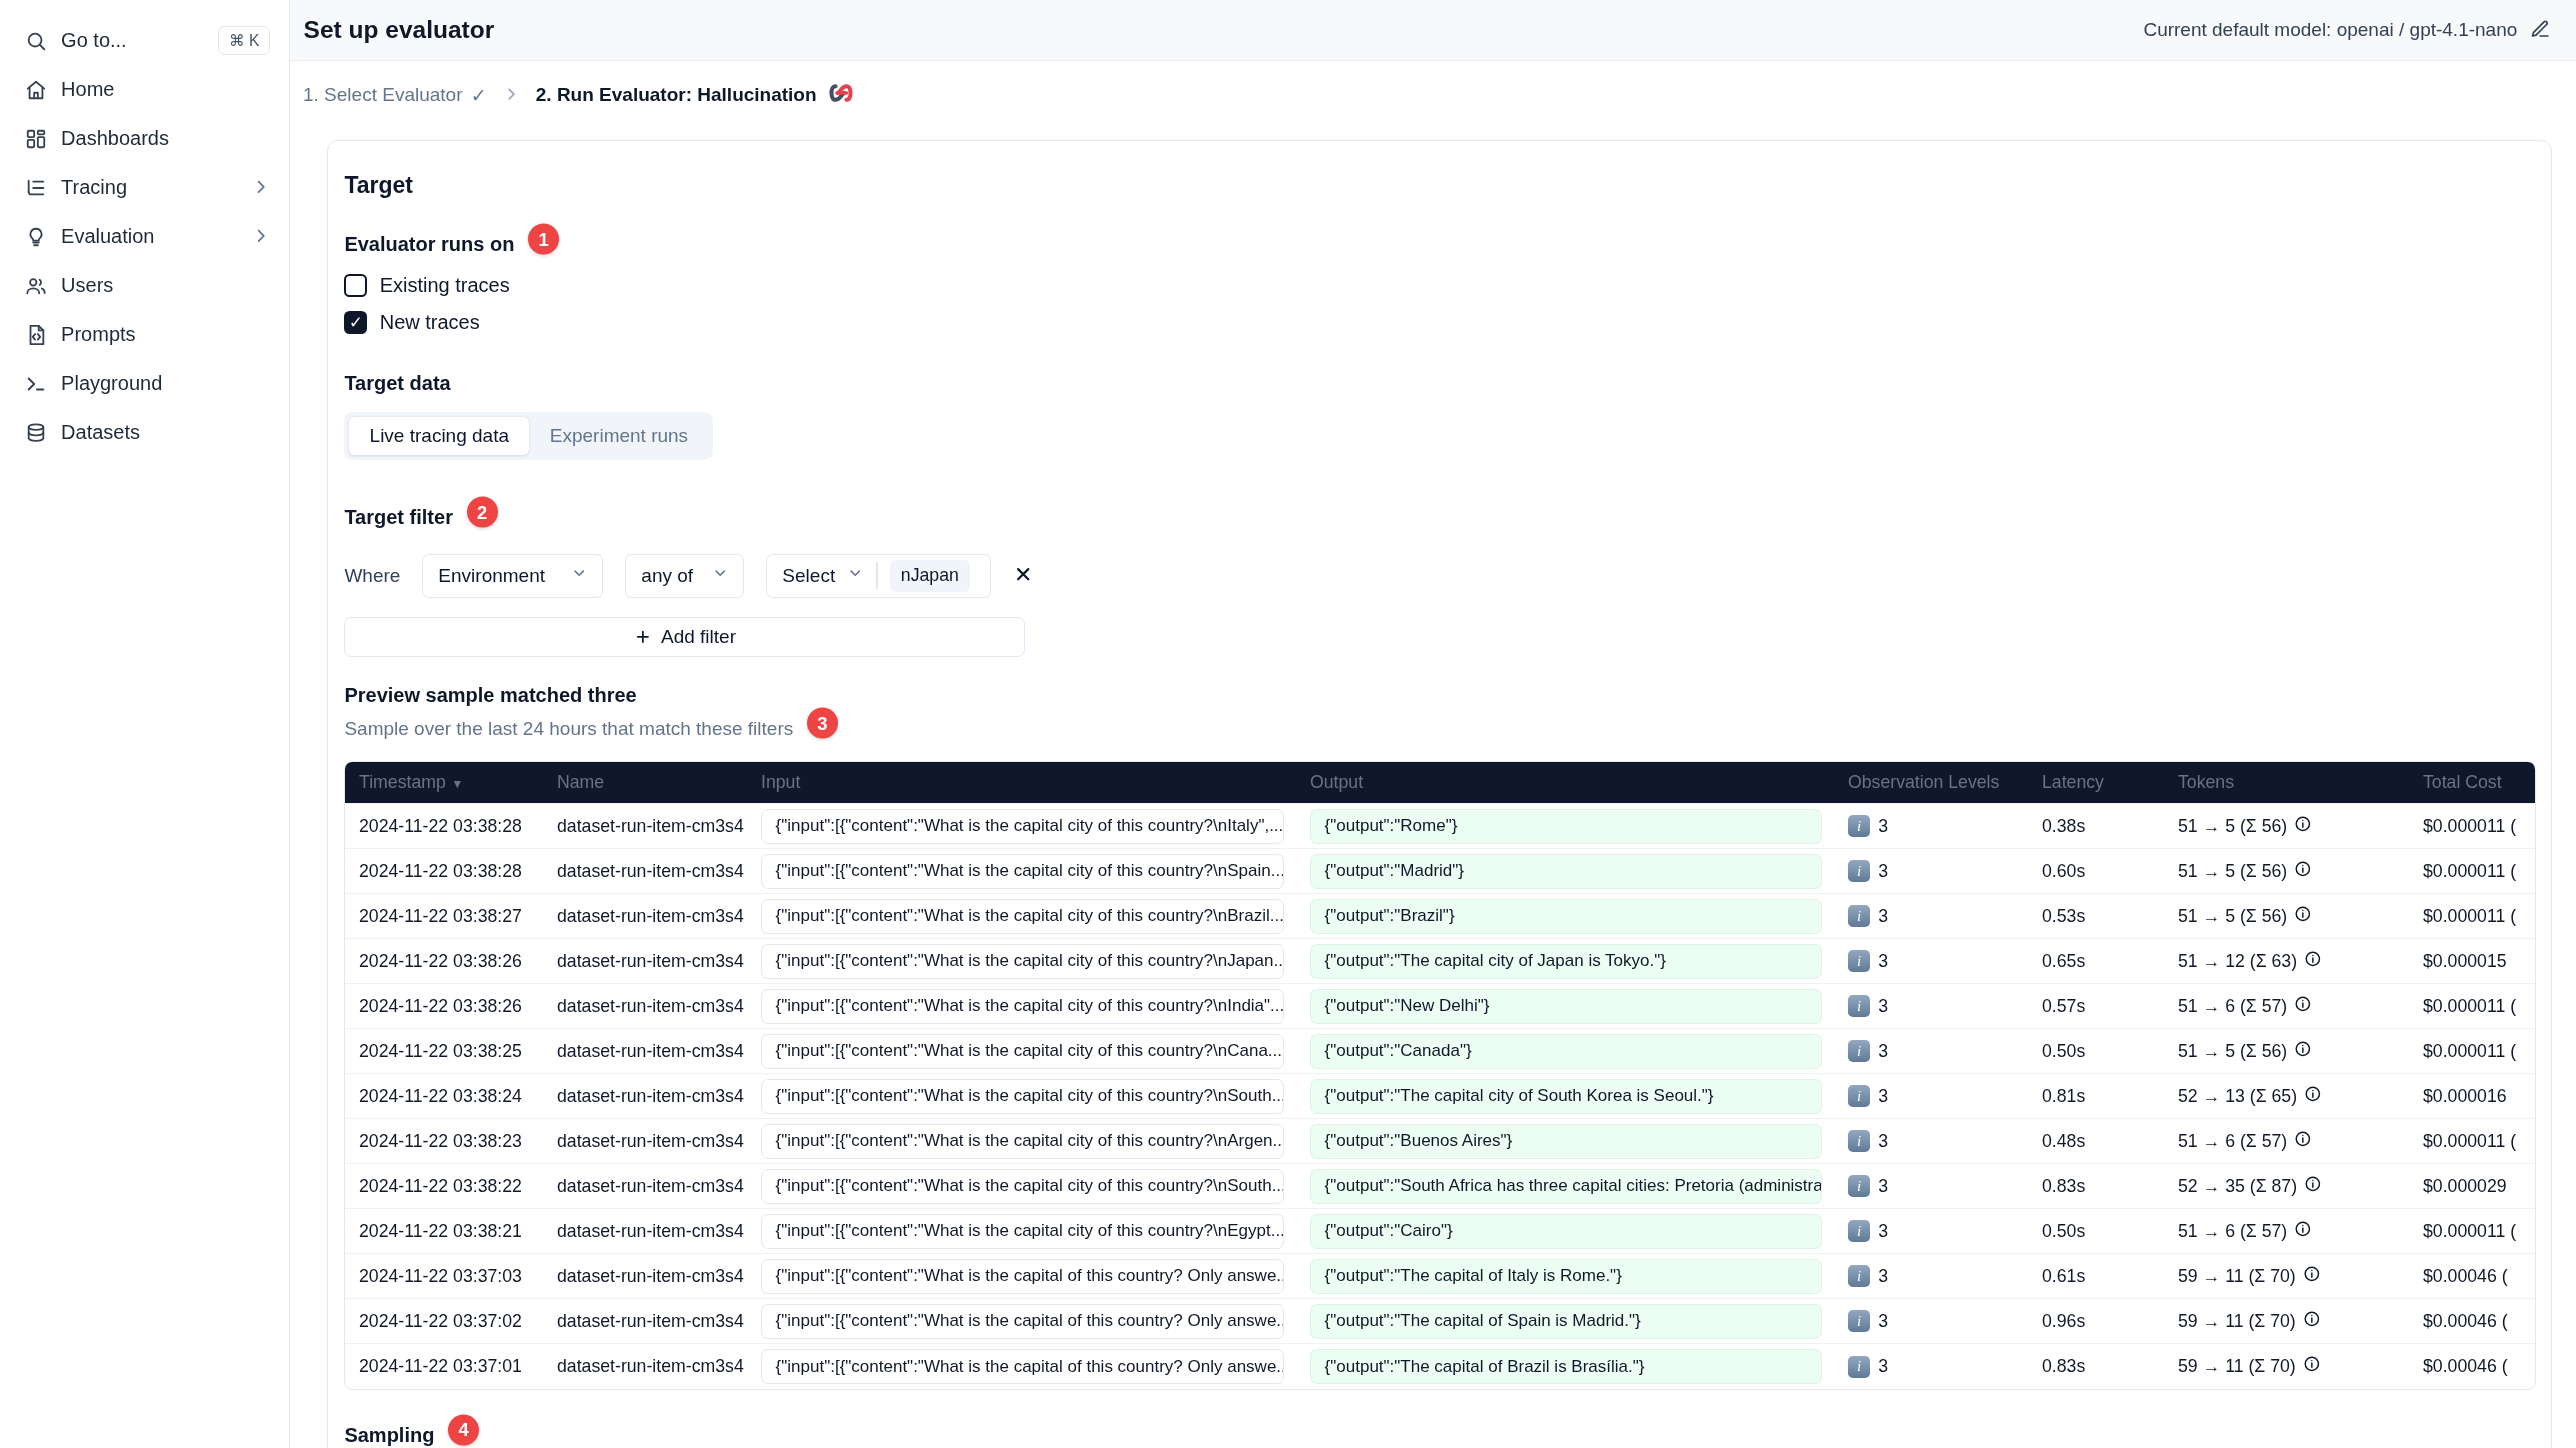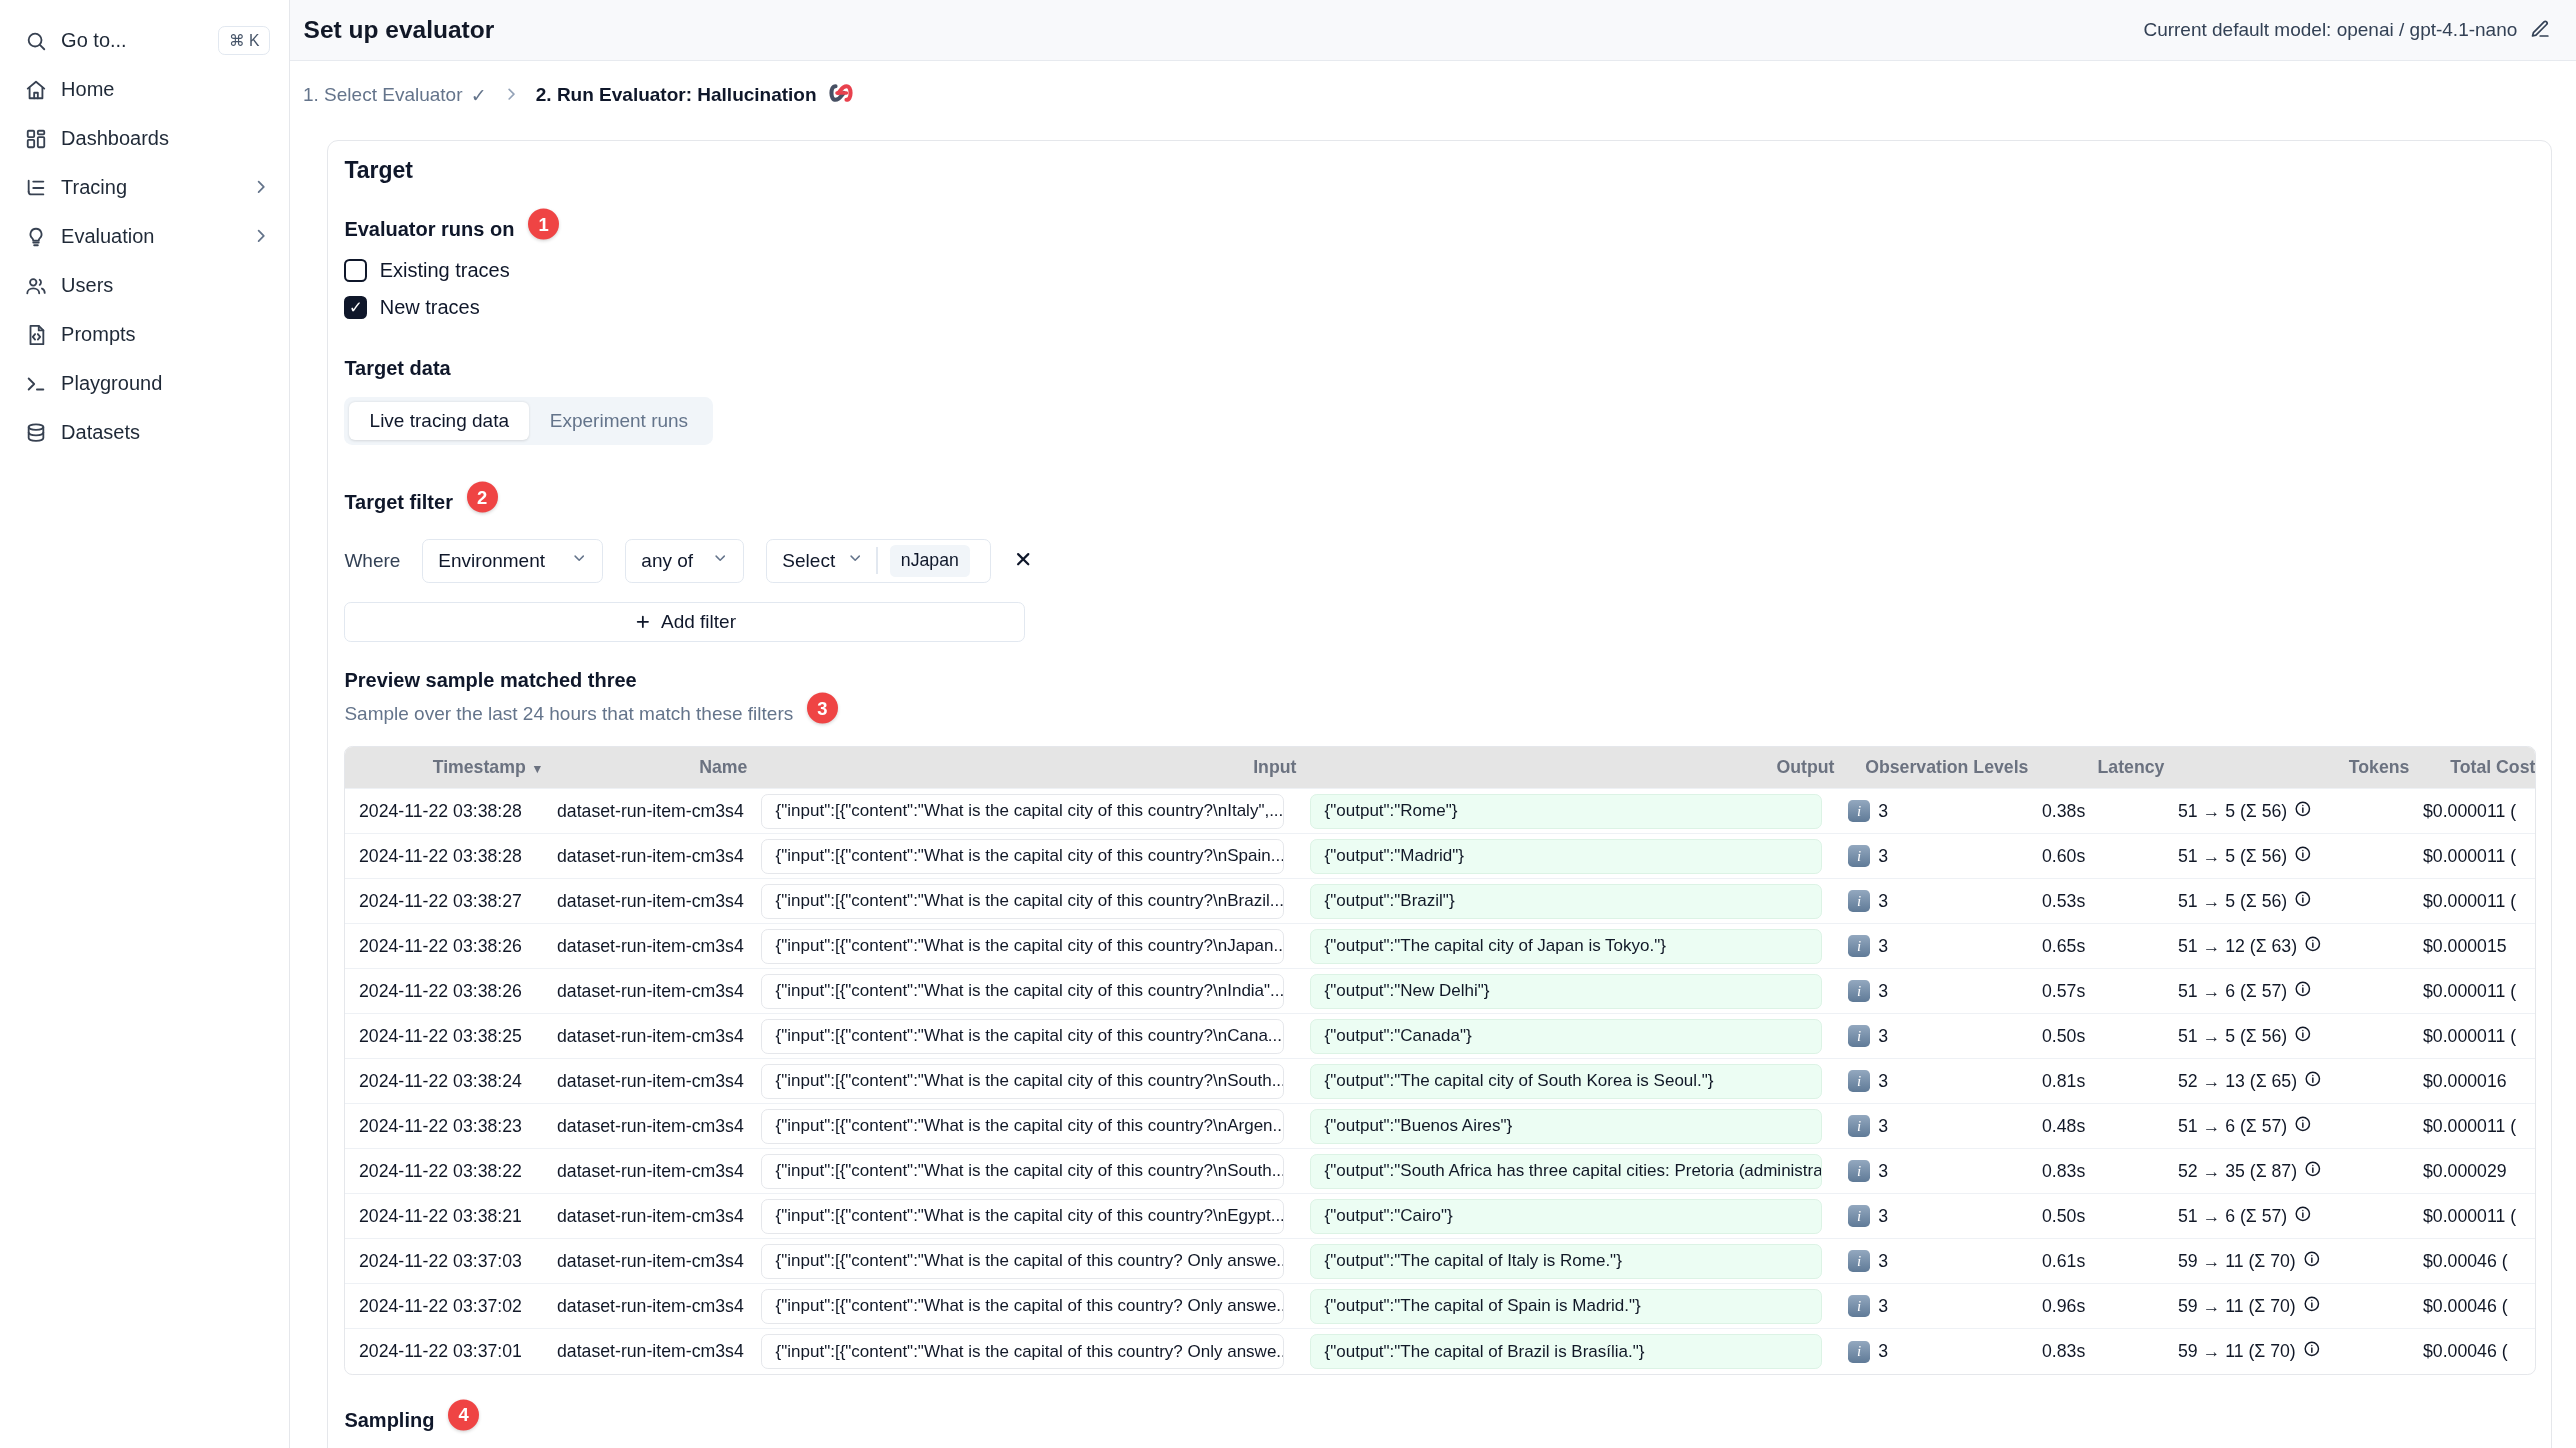--- a/index.html
+++ b/index.html
@@ -38,21 +38,21 @@
   .crumb-done { font-size:19px; color:#64748b; display:flex; align-items:center; gap:8.2px; }
   .crumb-sep svg { width:16.4px; height:16.4px; stroke:#94a3b8; fill:none; stroke-width:2.4;
     stroke-linecap:round; stroke-linejoin:round; }
   .crumb-cur { font-size:19px; font-weight:bold; color:#0f172a; display:flex;
     align-items:center; gap:9.5px; }
 
   
   .card { position:absolute; left:327px; top:140px; width:2225px; height:1370px;
     border:1.4px solid #e5e7eb; border-radius:11px; background:#fff;
     padding:16.4px 16.4px 0 16.4px; }
-  .h-target { font-size:23px; font-weight:bold; }
+  .h-target { font-size:23px; font-weight:bold; margin-top:15px; }
   .sec-label { font-size:20px; font-weight:bold; color:#0f172a; display:flex;
     align-items:center; }
   .badge { width:31px; height:31px; border-radius:50%; background:#ef4444; color:#fff;
     font-size:18.4px; font-weight:bold; display:inline-flex; align-items:center;
     justify-content:center; margin-left:13.6px; transform:translateY(-5.5px);
     box-shadow:0 1.4px 3.4px rgba(0,0,0,.18); flex:0 0 31px; }
   .chk-row { display:flex; align-items:center; gap:12.3px; margin-top:13.6px; }
   .chk { width:23px; height:23px; border-radius:5.5px; border:2px solid #0f172a;
     background:#fff; display:flex; align-items:center; justify-content:center;
     cursor:pointer; }
@@ -88,22 +88,22 @@
   .prev-sub { margin-top:6.8px; font-size:19px; color:#64748b; display:flex;
     align-items:center; }
 
   
   .tblwrap { margin-top:16.4px; width:2192px; border:1.4px solid #e5e7eb;
     border-radius:8.2px; overflow:hidden; }
   table { border-collapse:collapse; table-layout:fixed; width:100%; }
   col.c-ts{width:198px} col.c-name{width:204px} col.c-in{width:549px}
   col.c-out{width:538px} col.c-lvl{width:194px} col.c-lat{width:136px}
   col.c-tok{width:245px} col.c-cost{width:auto}
-  thead th { height:42px; text-align:right; font-size:17.7px; font-weight:700;
-    color:#6b7280; padding:0 0 0 13.6px; white-space:nowrap; background:#e5e5e5;
+  thead th { height:42px; text-align:left; font-size:17.7px; font-weight:400;
+    color:#6b7280; padding:0 0 0 13.6px; white-space:nowrap; background:#0f172a;
     cursor:pointer; }
   tbody td { height:45px; border-top:1.4px solid #eef1f5; padding:0 0 0 13.6px;
     font-size:17.7px; color:#111827; white-space:nowrap; overflow:hidden; }
   .iobox { display:flex; align-items:center; height:35px; margin-right:12.3px;
     border:1.4px solid #e5e7eb; border-radius:6.8px; padding:0 13.6px; font-size:17px;
     color:#111827; overflow:hidden; white-space:nowrap; background:#fff; }
   .iobox.out { background:#ecfdf3; border-color:#dcf3e5; }
   .lvl { display:flex; align-items:center; gap:8.2px; }
   .lvl-ic { width:22px; height:22px; border-radius:4.8px;
     background:linear-gradient(#93a8bf,#5f7a97); color:#fff; font-size:15px;

